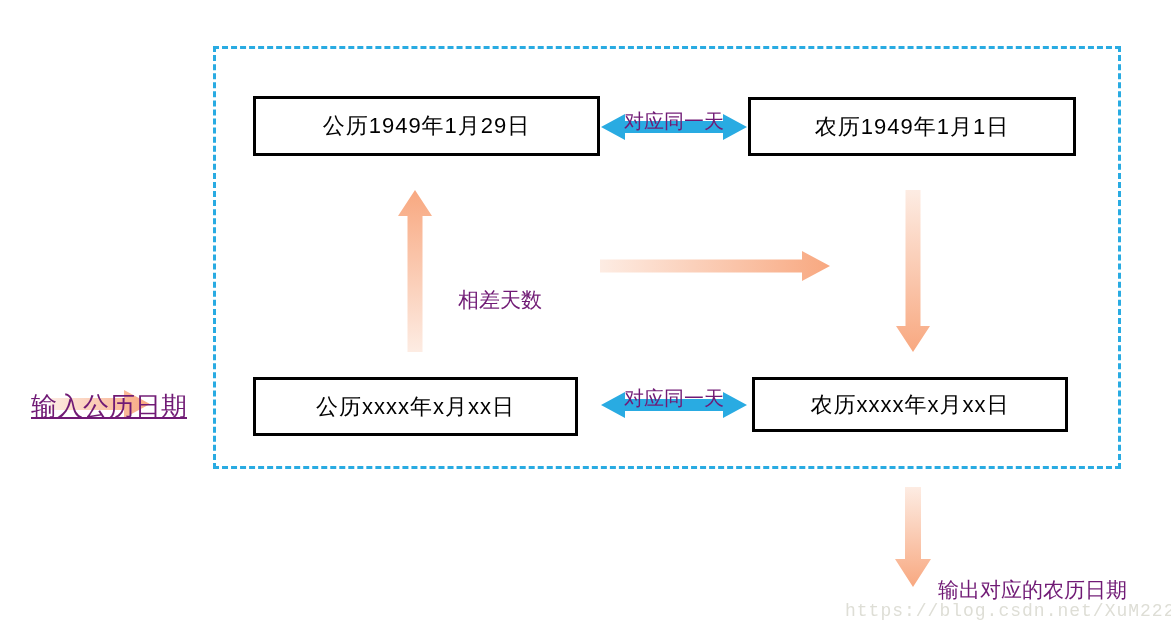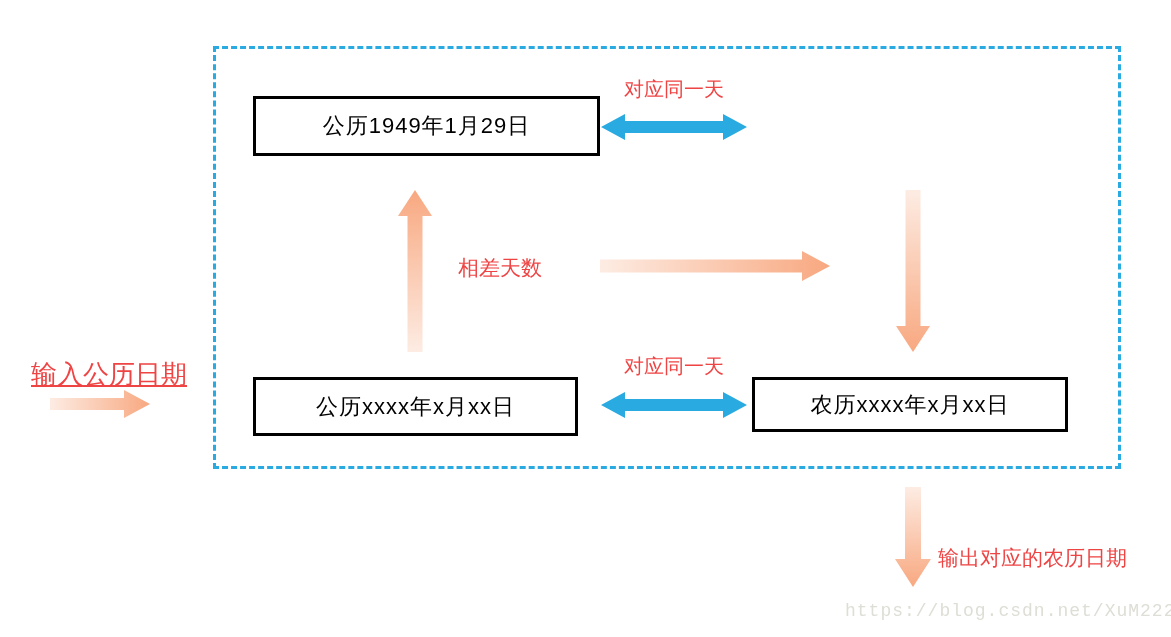--- a/index.html
+++ b/index.html
@@ -27,21 +27,21 @@
   .n-br{left:752px;top:377px;width:316px;height:55px;}
   .arrow{position:absolute;display:block;}
   .a-blue-top{left:601px;top:110px;}
   .a-blue-bottom{left:601px;top:388px;}
   .a-up{left:398px;top:190px;}
   .a-down{left:896px;top:190px;}
   .a-right{left:600px;top:250px;}
   .a-input{left:50px;top:389px;}
   .a-output{left:895px;top:487px;}
   .lbl{
-    position:absolute;color:#ef4444;font-size:20px;white-space:nowrap;
+    position:absolute;color:#701a75;font-size:20px;white-space:nowrap;margin-top:32px;
   }
   .lbl-same-top{left:601px;top:76px;width:146px;text-align:center;}
   .lbl-same-bottom{left:601px;top:353px;width:146px;text-align:center;}
   .lbl-diff{left:458px;top:254px;font-size:21px;}
   .lbl-input{left:31px;top:357px;font-size:26px;text-decoration:underline;}
   .lbl-output{left:938px;top:544px;font-size:21px;}
   .watermark{
     position:absolute;left:845px;top:601px;
     font-family:"Liberation Mono","DejaVu Sans Mono",monospace;
     font-size:18px;color:#DEDED6;letter-spacing:1px;white-space:nowrap;
@@ -66,20 +66,21 @@
       <linearGradient id="grad-right" x1="0" y1="0" x2="1" y2="0">
         <stop offset="0" stop-color="#FDECE3"></stop>
         <stop offset="1" stop-color="#F8A880"></stop>
       </linearGradient>
     </defs>
   </svg>
 
   <div class="dashed-box"></div>
 
   <div class="node n-tl">公历1949年1月29日</div>
+  <div class="node n-tr">农历1949年1月1日</div>
   <div class="node n-bl">公历xxxx年x月xx日</div>
   <div class="node n-br">农历xxxx年x月xx日</div>
 
   <svg class="arrow a-blue-top" width="146" height="34">
     <polygon points="0,17 24,4 24,11 122,11 122,4 146,17 122,30 122,23 24,23 24,30" fill="#29ABE2"></polygon>
   </svg>
   <svg class="arrow a-blue-bottom" width="146" height="34">
     <polygon points="0,17 24,4 24,11 122,11 122,4 146,17 122,30 122,23 24,23 24,30" fill="#29ABE2"></polygon>
   </svg>
 

